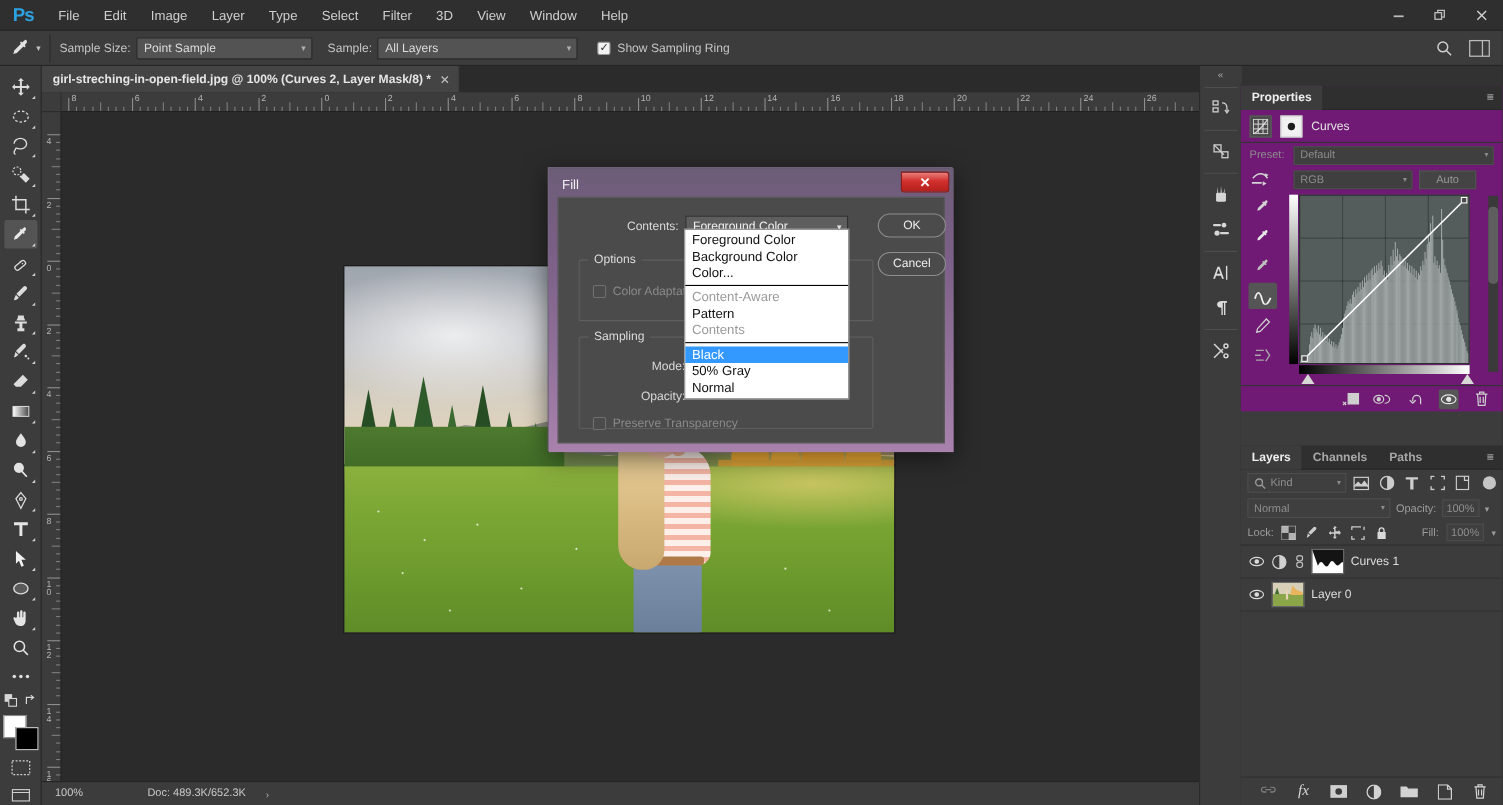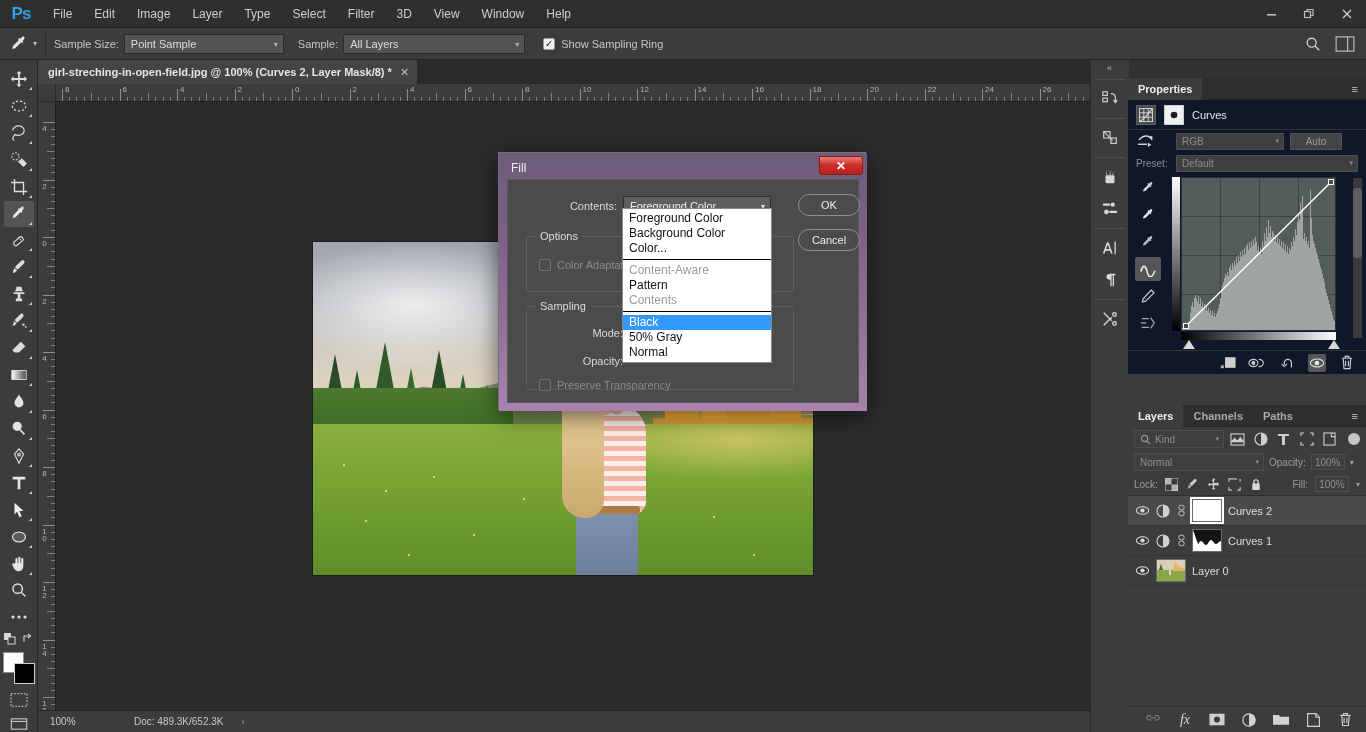--- a/index.html
+++ b/index.html
@@ -256,21 +256,21 @@
     border-bottom:1px solid #272727;
   }
   .panel-tab {
     padding:0 10px; height:22px; line-height:22px; font-size:11px; color:#a8a8a8;
     font-weight:bold;
   }
   .panel-tab.active { background:#3c3c3c; color:#eeeeee; }
   .panel-menu { margin-left:auto; padding-right:8px; color:#cacaca; font-size:11px; line-height:22px; }
 
   
-  #props-panel { background:#0f172a; }
+  #props-panel { background:#701a75; }
   #props-head {
     height:30px; display:flex; align-items:center; gap:8px; padding:0 8px;
     border-bottom:1px solid #333;
   }
   .prop-icon-box {
     width:20px; height:20px; background:#4a4a4a; border:1px solid #5e5e5e;
     display:flex; align-items:center; justify-content:center;
   }
   #props-title { font-size:11px; color:#e3e3e3; }
   .prop-row { display:flex; align-items:center; height:22px; padding:0 8px; gap:6px; }
@@ -1108,40 +1108,40 @@
         <div class="prop-icon-box" style="background:#efefef;border-color:#cfcfcf;">
           <svg width="14" height="14" viewBox="0 0 16 16">
               <rect width="16" height="16" fill="#f2f2f2"></rect>
               <circle cx="8" cy="8" r="3.8" fill="#1d1d1d"></circle>
             </svg>
         </div>
         <span id="props-title">Curves</span>
       </div>
 
       <div class="prop-row">
+        <span class="prop-lbl">Preset:</span>
+        <div class="prop-field">
+          <span>Default</span>
+          <span class="caret">▾</span>
+        </div>
+      </div>
+      <div class="prop-row">
         <span class="prop-lbl">
           <svg width="22" height="16" viewBox="0 0 24 18" fill="#d4d4d4">
             <path d="M3 9c5-6 11-6 15 0" fill="none" stroke="#d4d4d4" stroke-width="1.6"></path>
             <path d="M15 4l4 1.5-3 2.5z"></path>
               <path d="M2 13h10v1.6H2z"></path>
               <path d="M13 12l4 2.4-4 2.4z"></path>
           </svg>
         </span>
         <div class="prop-field" style="flex:0 0 108px;">
           <span>RGB</span>
           <span class="caret">▾</span>
         </div>
         <div class="prop-btn">Auto</div>
-      </div>
-      <div class="prop-row">
-        <span class="prop-lbl">Preset:</span>
-        <div class="prop-field">
-          <span>Default</span>
-          <span class="caret">▾</span>
-        </div>
       </div>
 
       <div id="curve-wrap">
         <div id="curve-tools">
           <div class="ct">
             <svg width="16" height="16" viewBox="0 0 20 20" fill="#d4d4d4">
                 <path d="M14.5 2.5c1.2 1.2 1.2 2.2 0 3.4l-1 1 .9.9-1.2 1.2-.9-.9-5.6 5.6-3 .8.8-3 5.6-5.6-.9-.9 1.2-1.2.9.9 1-1c1-1 1.6-1.3 2.2-1.2z"></path>
               </svg>
           </div>
           <div class="ct">
@@ -1480,42 +1480,20 @@
               <path d="M4.4 6V4.3a1.6 1.6 0 013.2 0V6z" fill="#3c3c3c"></path>
             </svg>
         </span>
         <span class="small-lbl" style="margin-left:auto;">Fill:</span>
         <div class="num-field">100%</div>
         <span class="num-caret">▾</span>
       </div>
 
       <div id="layer-list">
 
-        <div class="layer-row selected">
-          <span class="eye">
-            <svg width="15" height="11" viewBox="0 0 16 11" fill="none" stroke="#dcdcdc" stroke-width="1.1">
-                <ellipse cx="8" cy="5.5" rx="6.6" ry="4"></ellipse>
-                <circle cx="8" cy="5.5" r="1.7" fill="#dcdcdc"></circle>
-              </svg>
-          </span>
-          <span class="adj-icon">
-            <svg width="14" height="14" viewBox="0 0 14 14">
-                <circle cx="7" cy="7" r="6" fill="none" stroke="#d2d2d2" stroke-width="1.1"></circle>
-                <path d="M7 1a6 6 0 010 12z" fill="#d2d2d2"></path>
-              </svg>
-          </span>
-          <span class="link-icon">
-            <svg width="9" height="13" viewBox="0 0 10 14" fill="none" stroke="#c0c0c0" stroke-width="1.1">
-                <rect x="2" y="1" width="6" height="5.4" rx="2.7"></rect>
-                <rect x="2" y="7.6" width="6" height="5.4" rx="2.7"></rect>
-              </svg>
-          </span>
-          <span class="thumb sel-mask" style="background:#ffffff;"></span>
-          <span class="layer-name">Curves 2</span>
-        </div>
 
         <div class="layer-row">
           <span class="eye">
             <svg width="15" height="11" viewBox="0 0 16 11" fill="none" stroke="#dcdcdc" stroke-width="1.1">
                 <ellipse cx="8" cy="5.5" rx="6.6" ry="4"></ellipse>
                 <circle cx="8" cy="5.5" r="1.7" fill="#dcdcdc"></circle>
               </svg>
           </span>
           <span class="adj-icon">
             <svg width="14" height="14" viewBox="0 0 14 14">

